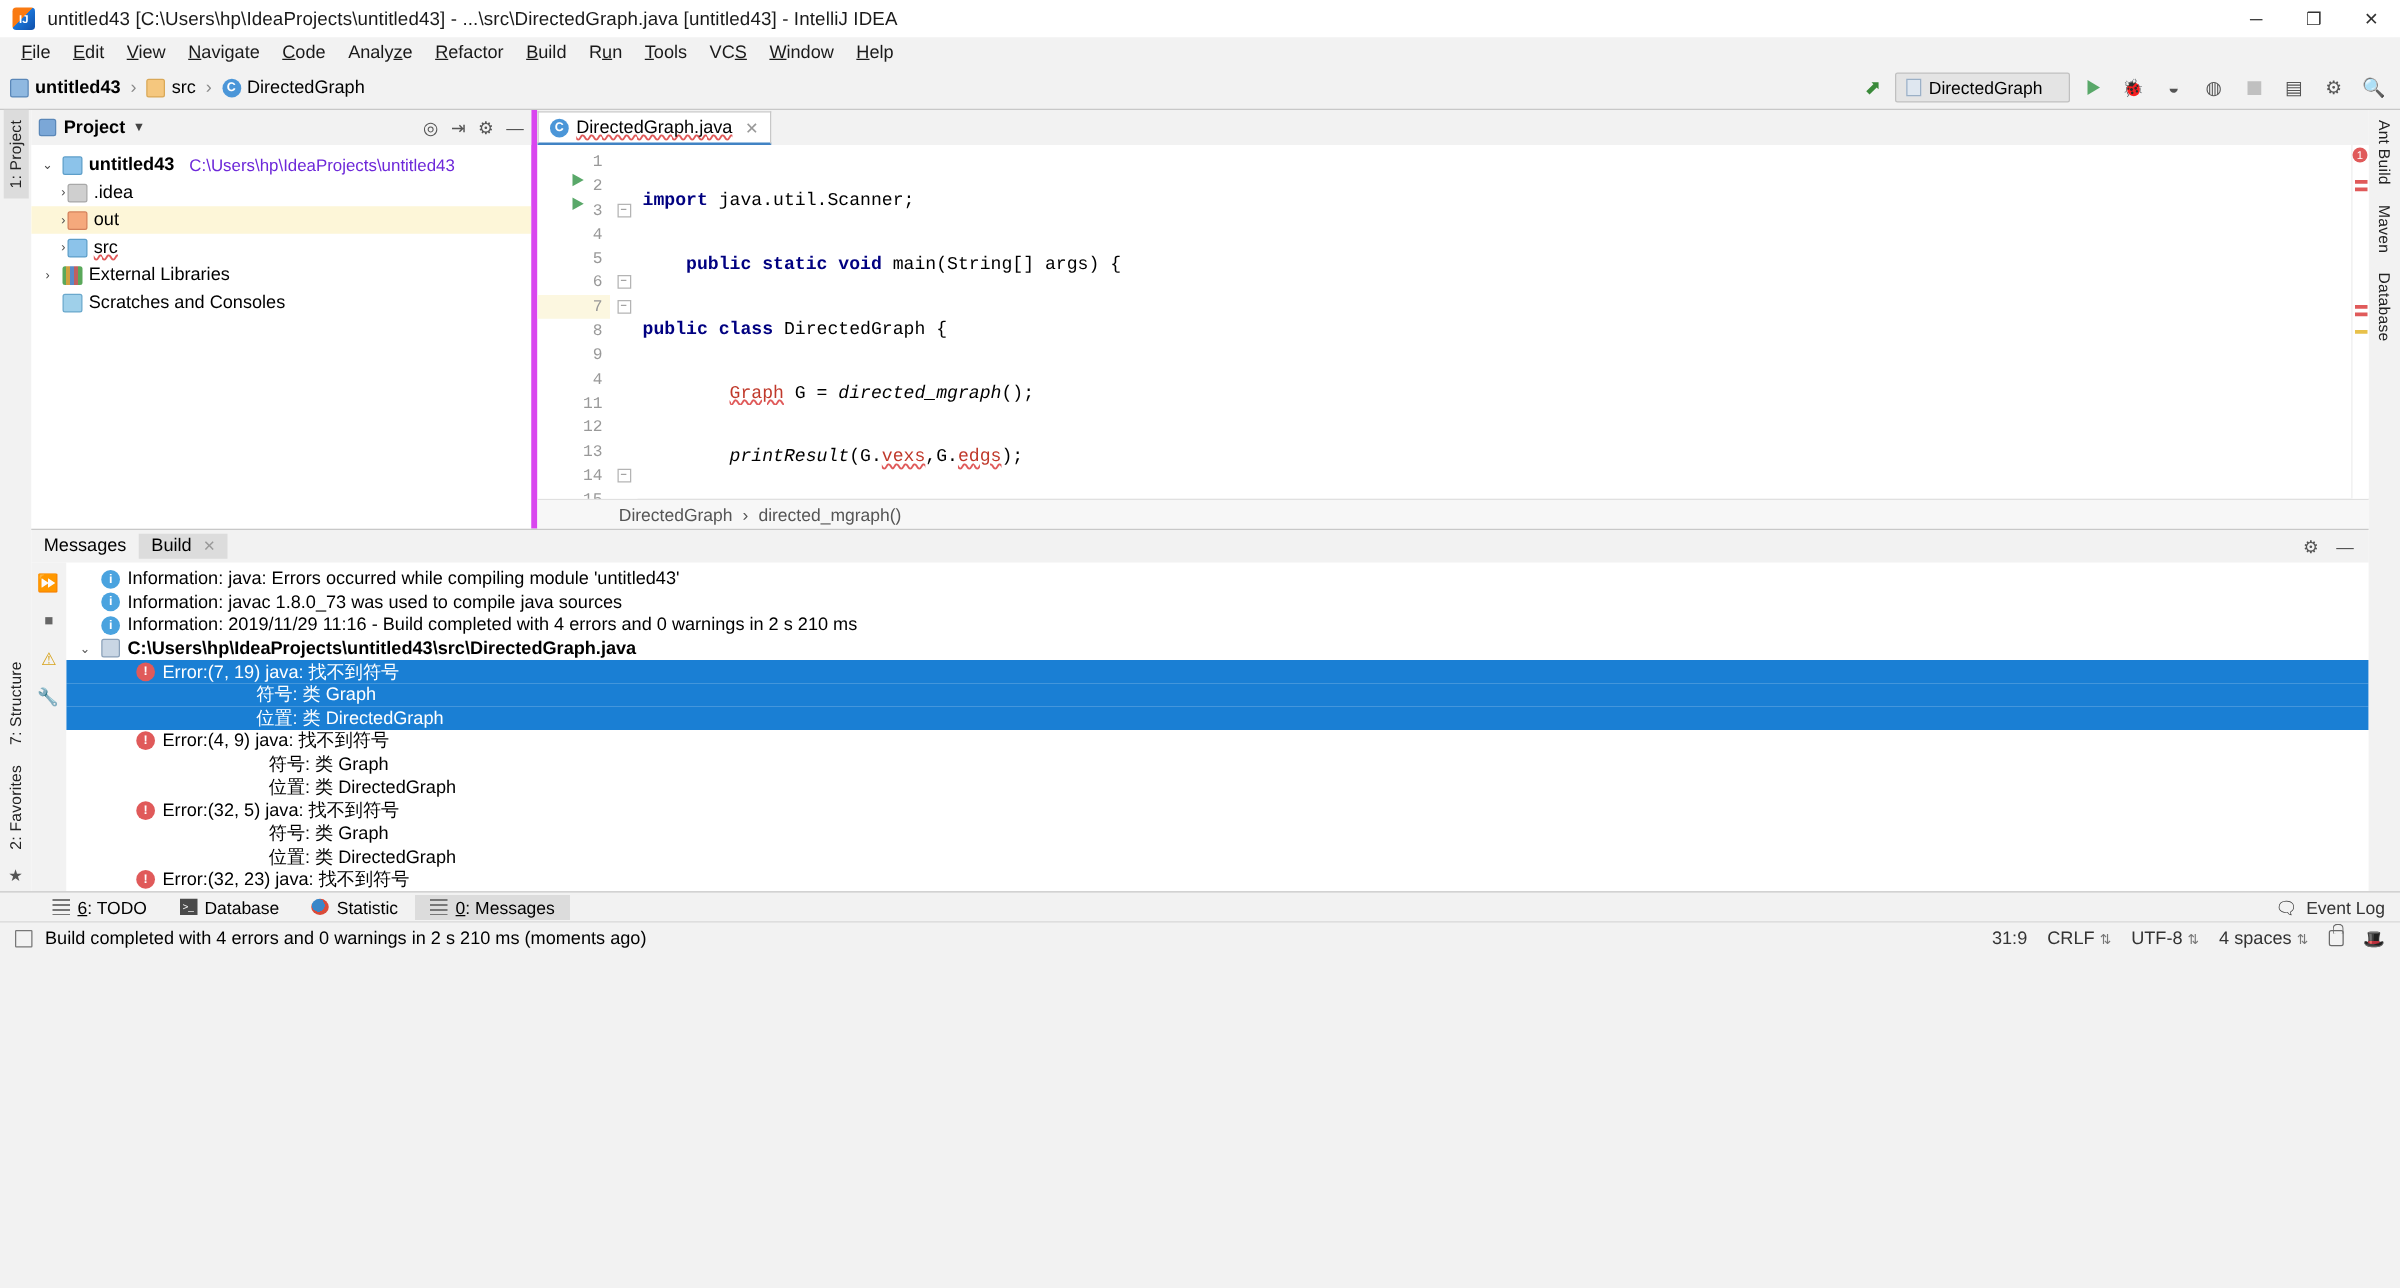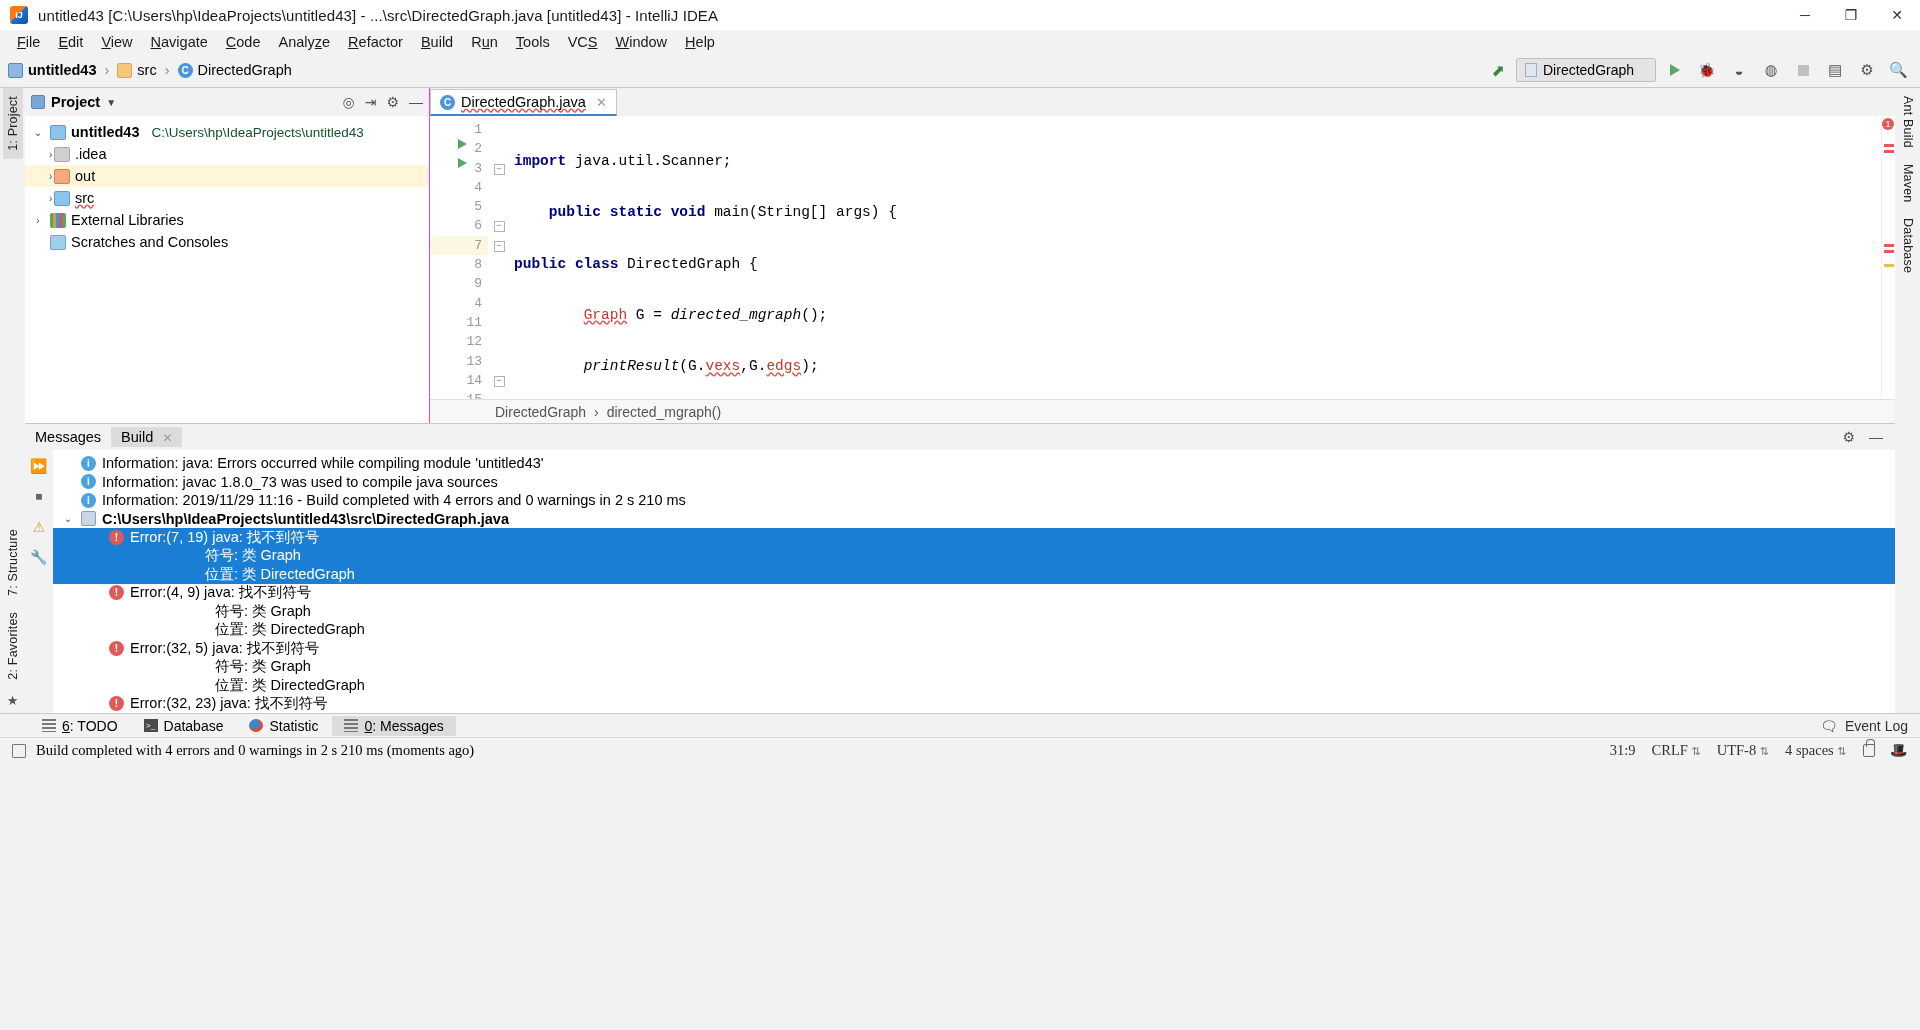--- a/index.html
+++ b/index.html
@@ -49,40 +49,40 @@
   .leftrail, .rightrail { width:25px; background:#f2f2f2; display:flex; flex-direction:column; align-items:center; flex:0 0 25px; }
   .rail-label { writing-mode:vertical-rl; text-orientation:mixed; font-size:12.5px; color:#222; padding:8px 3px; letter-spacing:.2px; white-space:nowrap;}
   .rail-label.active { background:#dcdcdc; }
   .rail-rot { transform:rotate(180deg); }
   .rail-ic { font-size:13px; color:#555; padding:5px 0; }
 
   .center { flex:1 1 auto; display:flex; flex-direction:column; min-width:0; }
   .upper { display:flex; flex:0 0 335px; min-height:0; }
 
   
-  .projpanel { width:405px; background:#fff; display:flex; flex-direction:column; flex:0 0 405px; border-right:1px solid #d946ef; }
+  .projpanel { width:405px; background:#fff; display:flex; flex-direction:column; flex:0 0 405px; border-right:5px solid #d946ef; }
   .proj-head { height:28px; background:#f2f2f2; display:flex; align-items:center; padding:0 6px; gap:6px; flex:0 0 28px;}
   .proj-head .ph-ic { width:14px;height:14px;background:#7ba7d7;border:1px solid #5a87b8; border-radius:2px;}
   .proj-title { font-size:14.5px; font-weight:bold; }
   .chev { font-size:10px; color:#444; }
   .ph-right { margin-left:auto; display:flex; gap:10px; align-items:center; color:#555; font-size:14px;}
   .tree { flex:1 1 auto; overflow:hidden; padding-top:5px; font-size:14.5px; }
   .trow { display:flex; align-items:center; height:22px; padding-left:6px; gap:5px; white-space:nowrap;}
   .trow.sel { background:#fdf6d8; }
   .tarrow { width:14px; text-align:center; color:#4a4a4a; font-size:10px; }
   .tico { width:16px; height:15px; flex:0 0 16px; border-radius:2px; }
   .ic-folder-blue { background:#8cc3ea; border:1px solid #5d9ec9; }
   .ic-folder-orange { background:#f5a97c; border:1px solid #d4815a; }
   .ic-folder-gray { background:#cfcfcf; border:1px solid #a8a8a8; }
   .ic-iml { background:#e8e8e8; border:1px solid #a0a0a0; }
   .ic-lib { background:linear-gradient(90deg,#5aa85a 0 20%,#d0a040 20% 40%,#5a8ac8 40% 60%,#c06060 60% 80%,#5aa85a 80% 100%); }
   .ic-scr { background:#9fd0ea; border:1px solid #6aa8cc; border-radius:2px; }
   .tlabel { color:#000; }
   .tlabel.b { font-weight:bold; }
-  .tpath { color:#14532d; font-size:13.5px; margin-left:7px; }
+  .tpath { color:#6d28d9; font-size:13.5px; margin-left:7px; }
   .squiggle { text-decoration:underline wavy #e05a5a; text-decoration-skip-ink:none; }
 
   
   .editor { flex:1 1 auto; display:flex; flex-direction:column; min-width:0; background:#fff; }
   .tabbar { height:28px; background:#f2f2f2; display:flex; align-items:flex-end; flex:0 0 28px; }
   .tab { height:27px; background:#fff; border:1px solid #c8c8c8; border-bottom:none; display:flex; align-items:center; gap:6px; padding:0 9px; font-size:14.5px; }
   .tab .tab-ic { width:15px;height:15px;border-radius:50%;background:#4b96d8;color:#fff;font-size:10px;display:flex;align-items:center;justify-content:center;font-weight:bold; }
   .tab .tab-x { color:#999; font-size:13px; margin-left:4px;}
   .tab-underline { border-bottom:2px solid #4183c4; }
   .editbody { flex:1 1 auto; display:flex; position:relative; overflow:hidden; font-family:"Liberation Mono", monospace; font-size:14.5px; }
@@ -128,21 +128,21 @@
   .bottombar { height:24px; background:#f2f2f2; display:flex; align-items:center; padding-left:30px; gap:2px; flex:0 0 24px; border-top:1px solid #c8c8c8;}
   .btab { display:flex; align-items:center; gap:6px; padding:2px 12px; font-size:14px;}
   .btab.active { background:#dcdcdc; }
   .btab u { text-decoration:underline; }
   .btab-ic { width:14px;height:13px; display:inline-block;}
   .ic-todo { background:repeating-linear-gradient(#777 0 2px, transparent 2px 4px); }
   .ic-term { background:#4a4a4a; color:#fff; font-size:8px; text-align:center; line-height:13px;}
   .ic-stat { background:radial-gradient(circle at 40% 40%, #3a86c8 0 45%, #d94b3a 45% 100%); border-radius:50%; }
   .ic-msgs { background:repeating-linear-gradient(#777 0 2px, transparent 2px 4px); }
   .bb-right { margin-left:auto; display:flex; align-items:center; gap:7px; padding-right:12px; font-size:14px; color:#333;}
-  .statusbar { height:26px; background:#f2f2f2; display:flex; align-items:center; padding:0 12px; flex:0 0 26px; font-size:14.5px; border-top:1px solid #d8d8d8;font-family:Liberation Serif, serif;}
+  .statusbar { height:26px; background:#f2f2f2; display:flex; align-items:center; padding:0 12px; flex:0 0 26px; font-size:14.5px; border-top:1px solid #d8d8d8;}
   .sb-right { margin-left:auto; display:flex; align-items:center; gap:16px; color:#333;}
   .spin { color:#777; font-size:11px; }
   .lock { width:12px;height:13px; border:1.5px solid #6a6a6a; border-radius:2px; position:relative; }
   .lock::before { content:""; position:absolute; top:-6px; left:2px; width:7px;height:7px;border:1.5px solid #6a6a6a;border-bottom:none;border-radius:4px 4px 0 0; }
   .hat { font-size:14px; color:#444;}
   .status-ic { width:14px;height:14px;border:1.5px solid #777; border-radius:1px; }
 </style>
 </head>
 <body>
 

